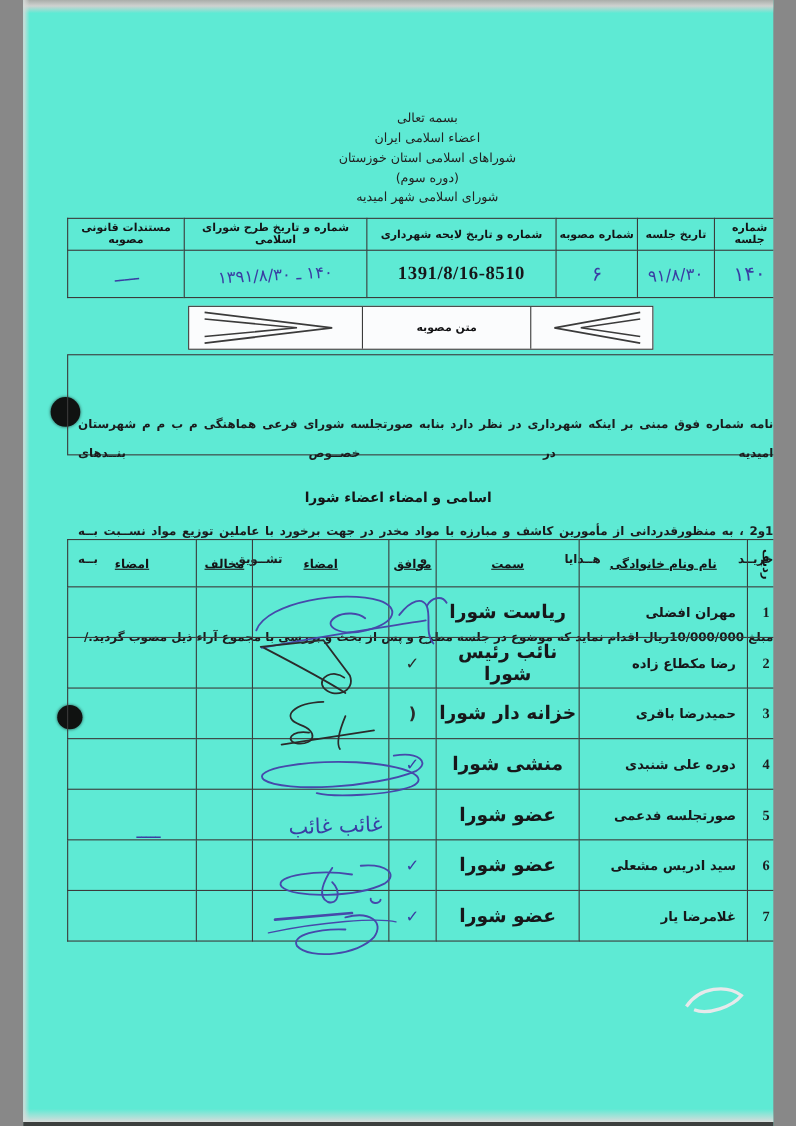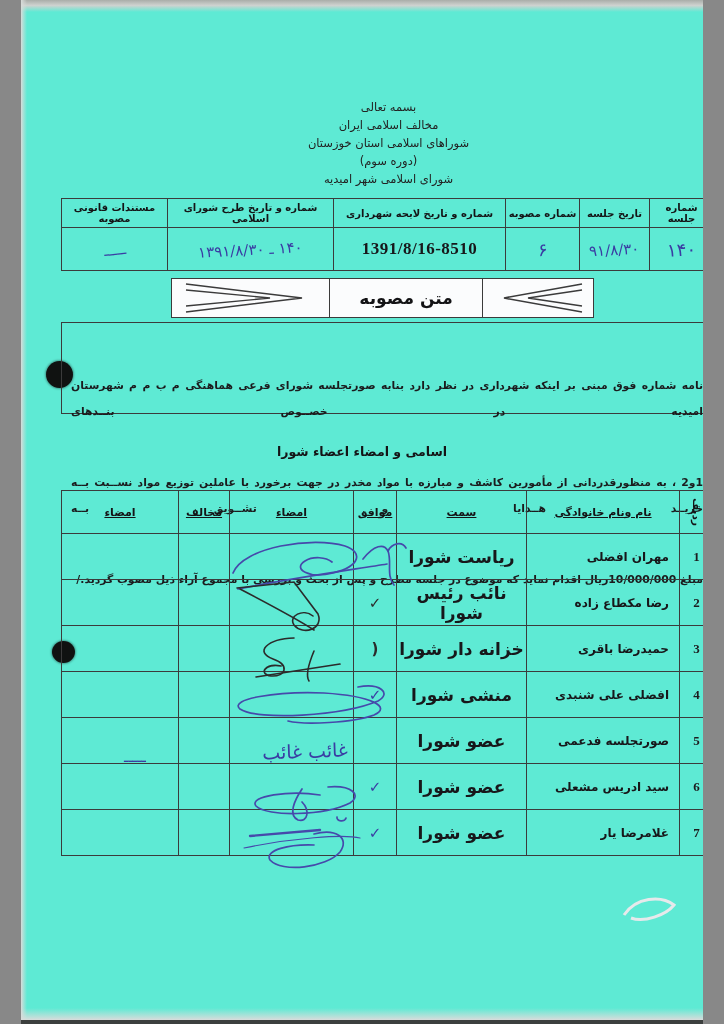--- a/index.html
+++ b/index.html
@@ -34,21 +34,21 @@
         white-space:nowrap;letter-spacing:1px;}
   .hand-big{font-size:18px;}
   .typed-num{font-family:"Liberation Serif",serif;font-weight:bold;font-size:17px;color:#17171a;
         letter-spacing:.5px;direction:ltr;}
 
   
   .banner{position:absolute;left:150px;top:278px;width:423px;height:40px;display:flex;
         flex-direction:row-reverse;border:1.6px solid #3b3b3b;box-sizing:border-box;background:#fbfcfd;}
   .banner .cell{box-sizing:border-box;display:flex;align-items:center;justify-content:center;}
   .banner .c-right{width:111px;border-left:1.6px solid #3b3b3b;}
-  .banner .c-mid{width:152px;font-size:17px;font-weight:bold;color:#131315;}
+  .banner .c-mid{width:152px;font-size:10px;font-weight:bold;color:#131315;}
   .banner .c-left{width:156px;border-right:1.6px solid #3b3b3b;}
   .banner svg{display:block;}
 
   
   .body-box{position:absolute;left:40px;top:322px;width:652px;height:92px;border:1.6px solid #3b3b3b;
         box-sizing:border-box;padding:5px 9px 0 9px;direction:rtl;}
   .body-box .line{font-size:10.8px;font-weight:bold;line-height:26px;color:#1b1b1d;
         text-align:justify;text-align-last:justify;white-space:normal;margin-top:45px;}
   .body-box .line.last{text-align:right;text-align-last:right;}
 
@@ -78,21 +78,21 @@
 
   <div class="scan-top"></div>
   <div class="scan-left"></div>
   <div class="scan-bottom-soft"></div>
   <div class="scan-bottom-line"></div>
   <div class="punch punch1"></div>
   <div class="punch punch2"></div>
 
   <div class="letterhead">
     <div>بسمه تعالی</div>
-    <div>مخالف اسلامی ایران</div>
+    <div>اعضاء اسلامی ایران</div>
     <div>شوراهای اسلامی استان خوزستان</div>
     <div>(دوره سوم)</div>
     <div>شورای اسلامی شهر امیدیه</div>
   </div>
 
   <table class="doc-table" dir="rtl">
     <colgroup>
       <col style="width:64px">
         <col style="width:70px">
         <col style="width:74px">
@@ -187,21 +187,21 @@
       <td class="no">3</td>
       <td class="name">حمیدرضا باقری</td>
       <td class="role">خزانه دار شورا</td>
       <td class="mark" style="color: rgb(43, 43, 43);">(</td>
       <td></td>
       <td></td>
       <td></td>
     </tr>
     <tr>
       <td class="no">4</td>
-      <td class="name">افضلی علی شنبدی</td>
+      <td class="name">دوره علی شنبدی</td>
       <td class="role">منشی شورا</td>
       <td class="mark" style="color: rgb(58, 61, 163);">✓</td>
       <td></td>
       <td></td>
       <td></td>
     </tr>
     <tr>
       <td class="no">5</td>
       <td class="name">صورتجلسه فدعمی</td>
       <td class="role">عضو شورا</td>

